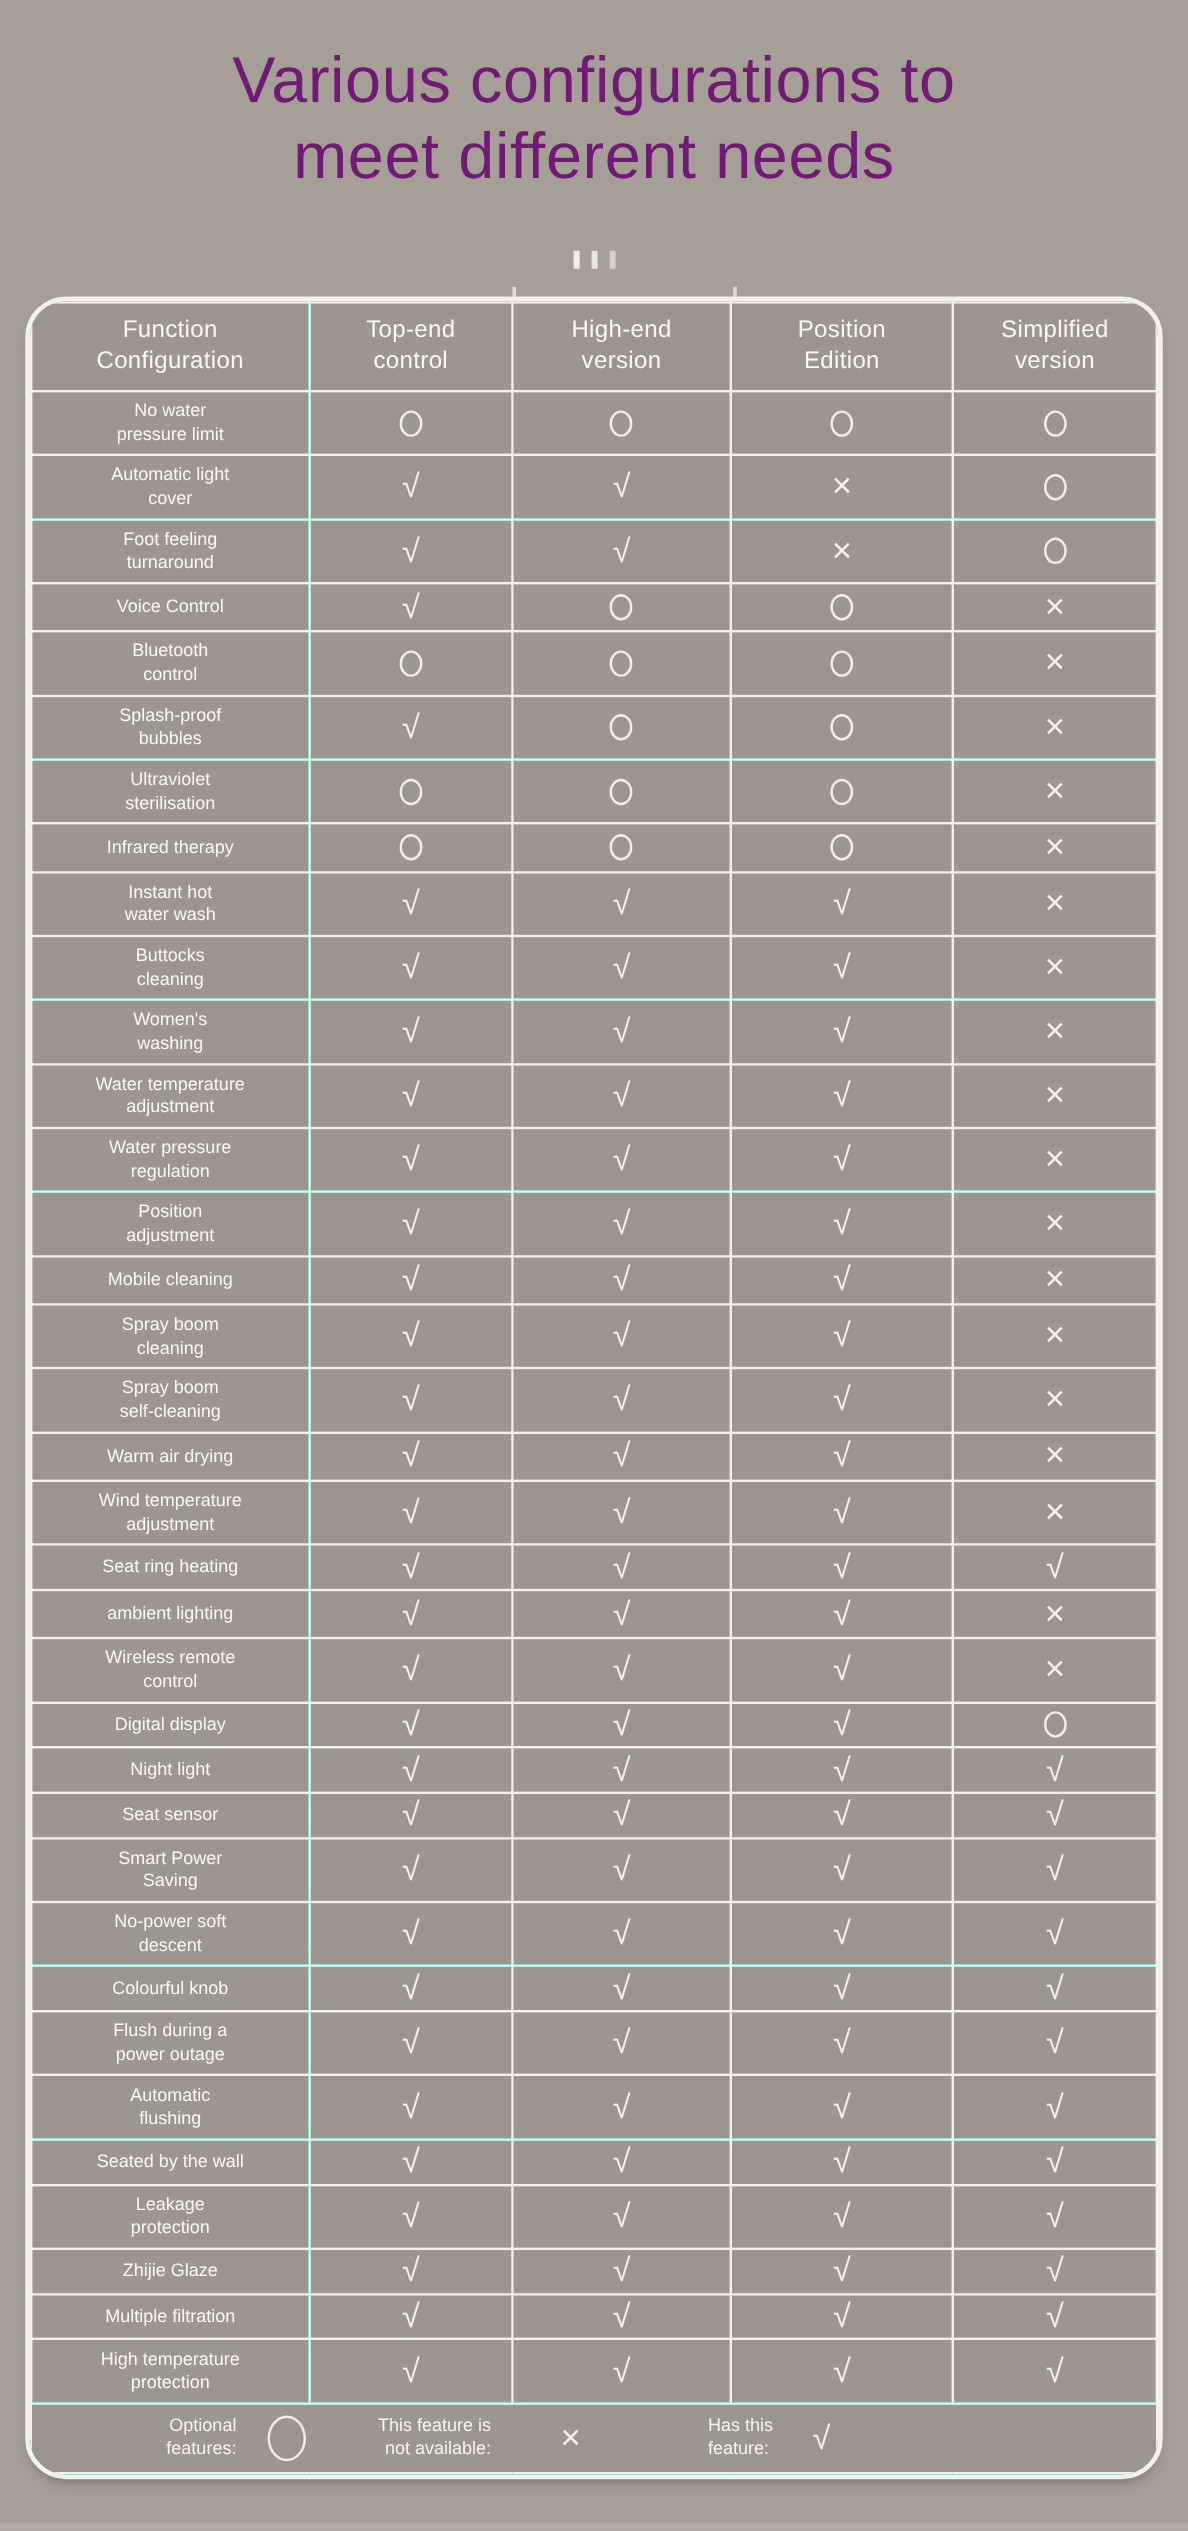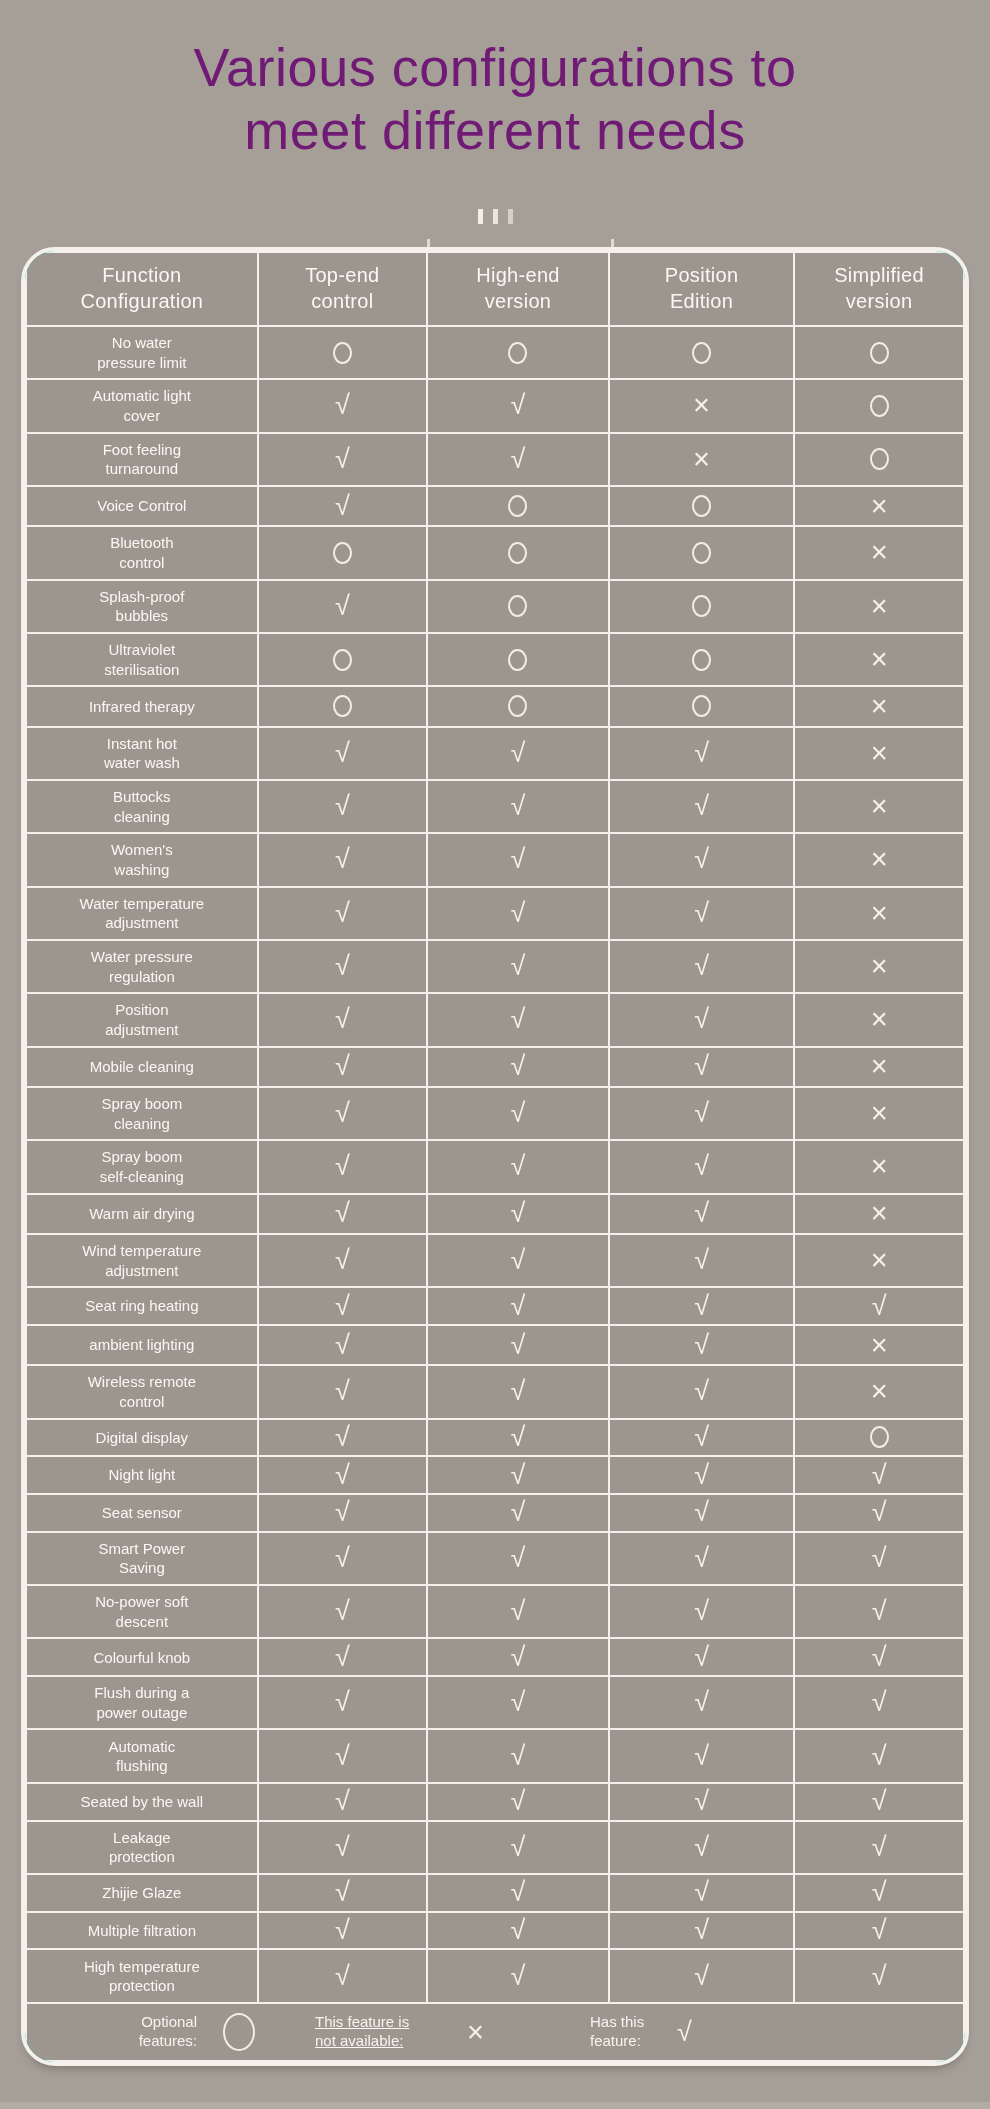--- a/index.html
+++ b/index.html
@@ -61,21 +61,21 @@
   }
 
   .cmp tfoot tr { height:58px; }
   .legend-cell { position:relative; }
   .legend-item { position:absolute; top:0; height:100%; display:flex; align-items:center; }
   .legend-label {
     font-size:15px; line-height:1.25; white-space:pre-line; color:#f6f4ef;
   }
   .lg1 { left:40px;  width:130px; justify-content:flex-end; text-align:right; }
   .lg1-ring { left:196px; }
-  .lg2 { left:288px; text-align:left;text-decoration:underline; }
+  .lg2 { left:288px; text-align:right; }
   .lg2-x { left:440px; }
   .lg3 { left:563px; text-align:left; }
   .lg3-ck { left:650px; }
   .legend-ring { display:inline-block; width:32px; height:38px; border:2.5px solid #f1eee9; border-radius:50%; box-sizing:border-box; }
   .legend-cross { font-size:34px; }
   .legend-check { font-size:40px; }
 
   .bottom-strip {
     position:absolute; left:0; bottom:0; width:100%; height:7px;
     background:#b3aca3;

